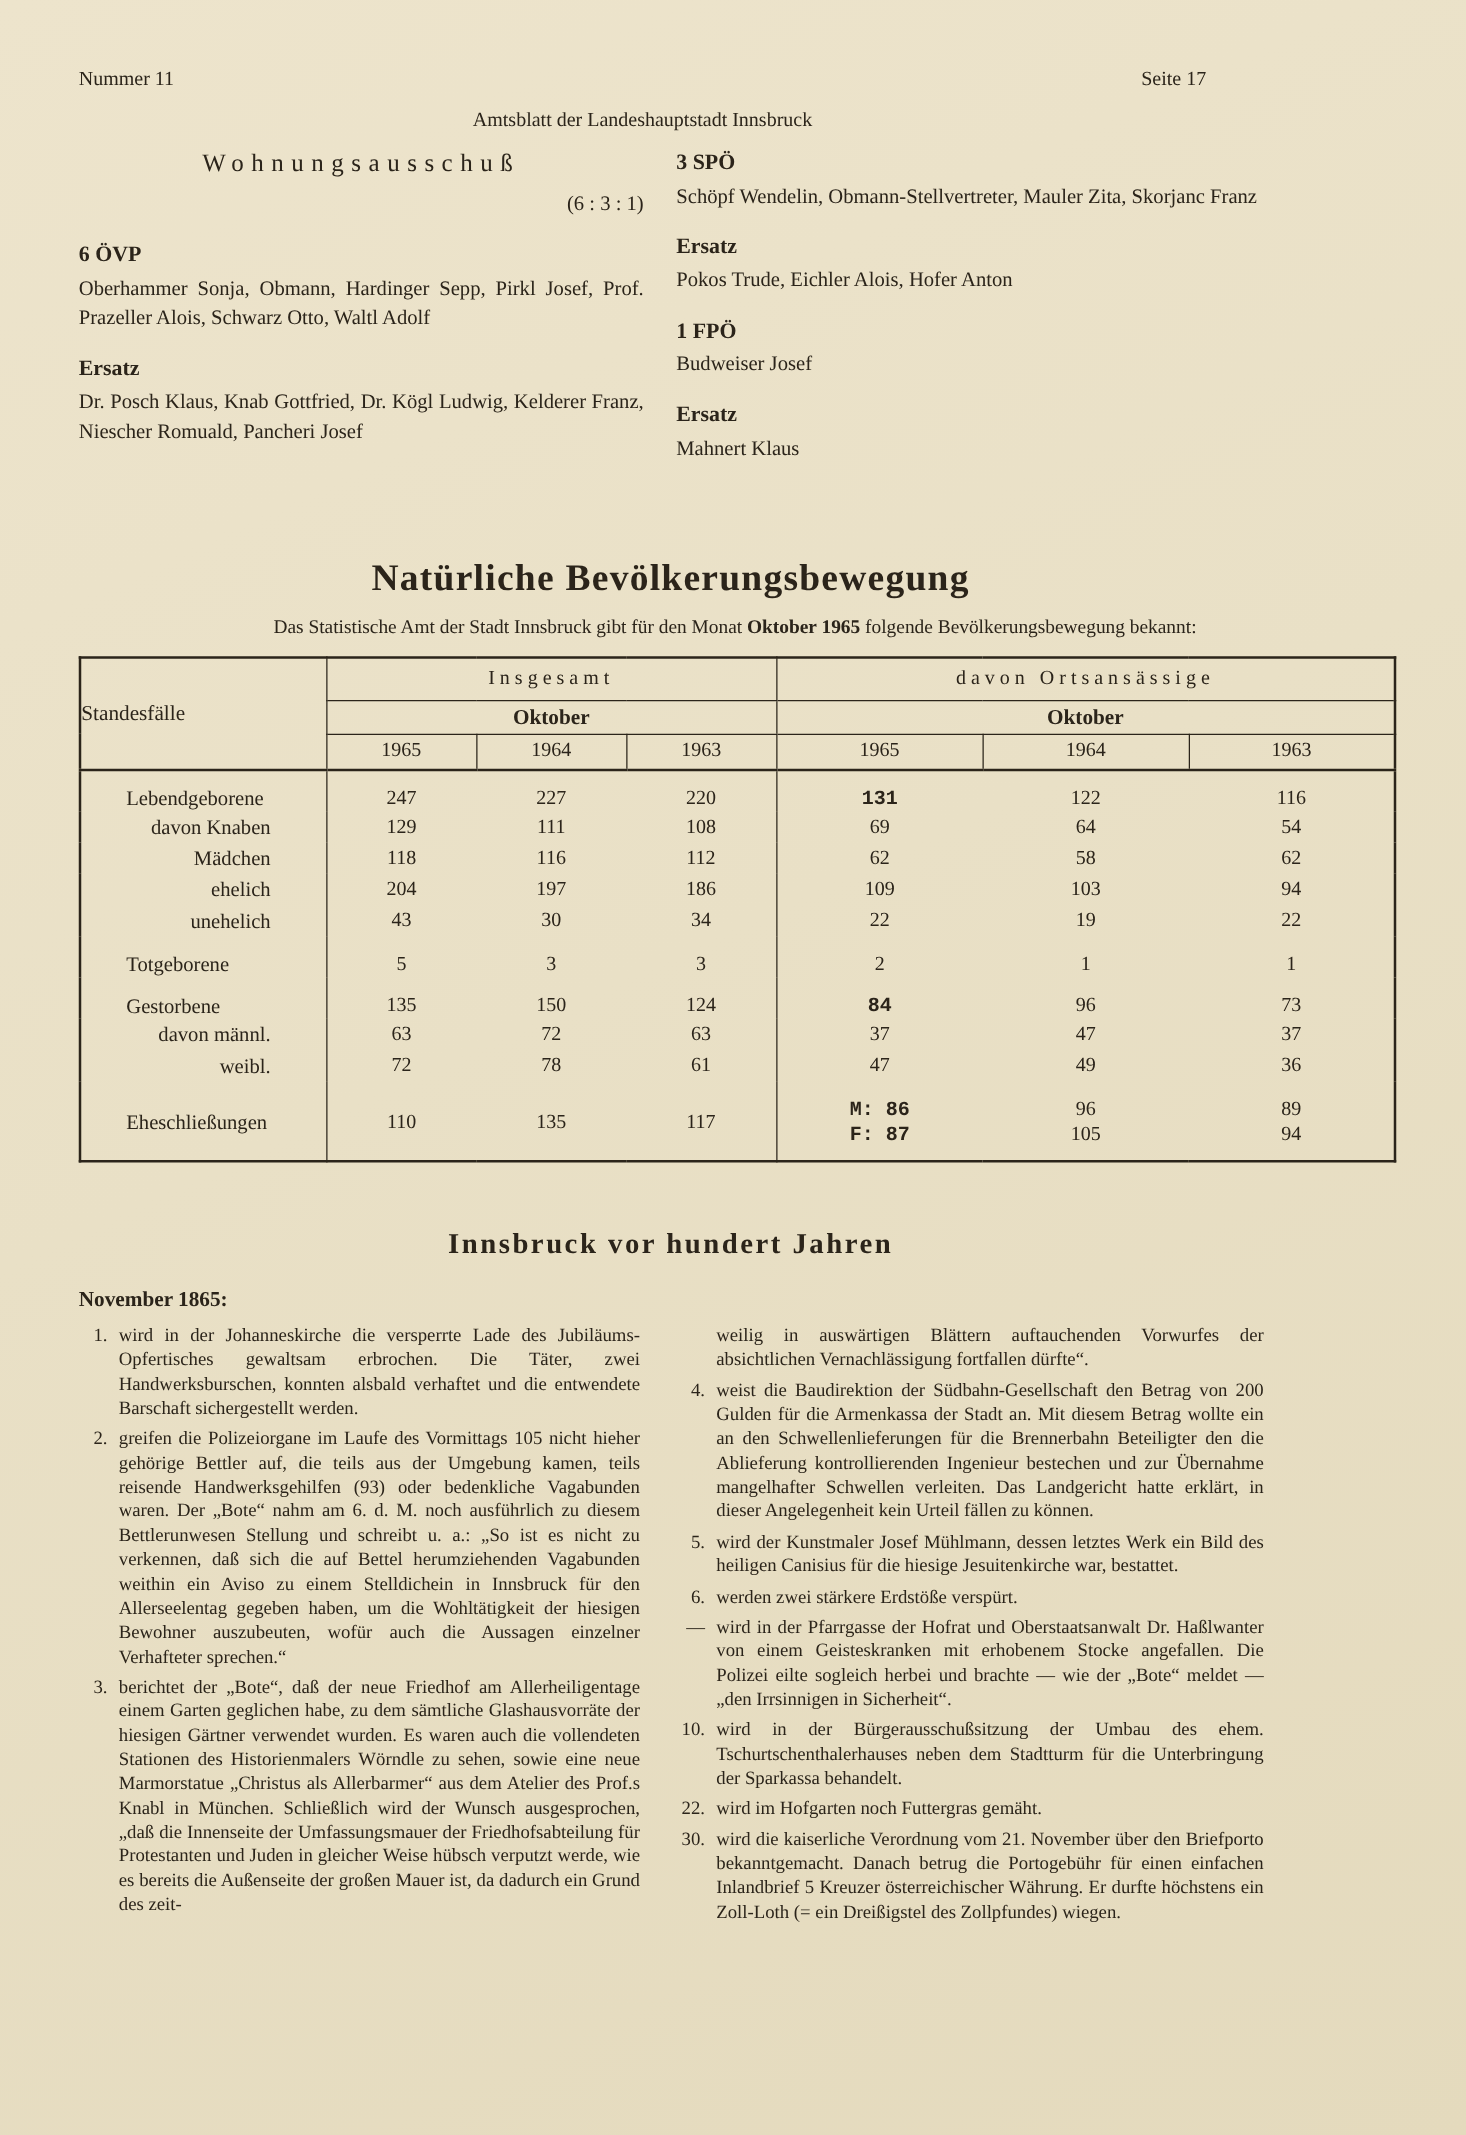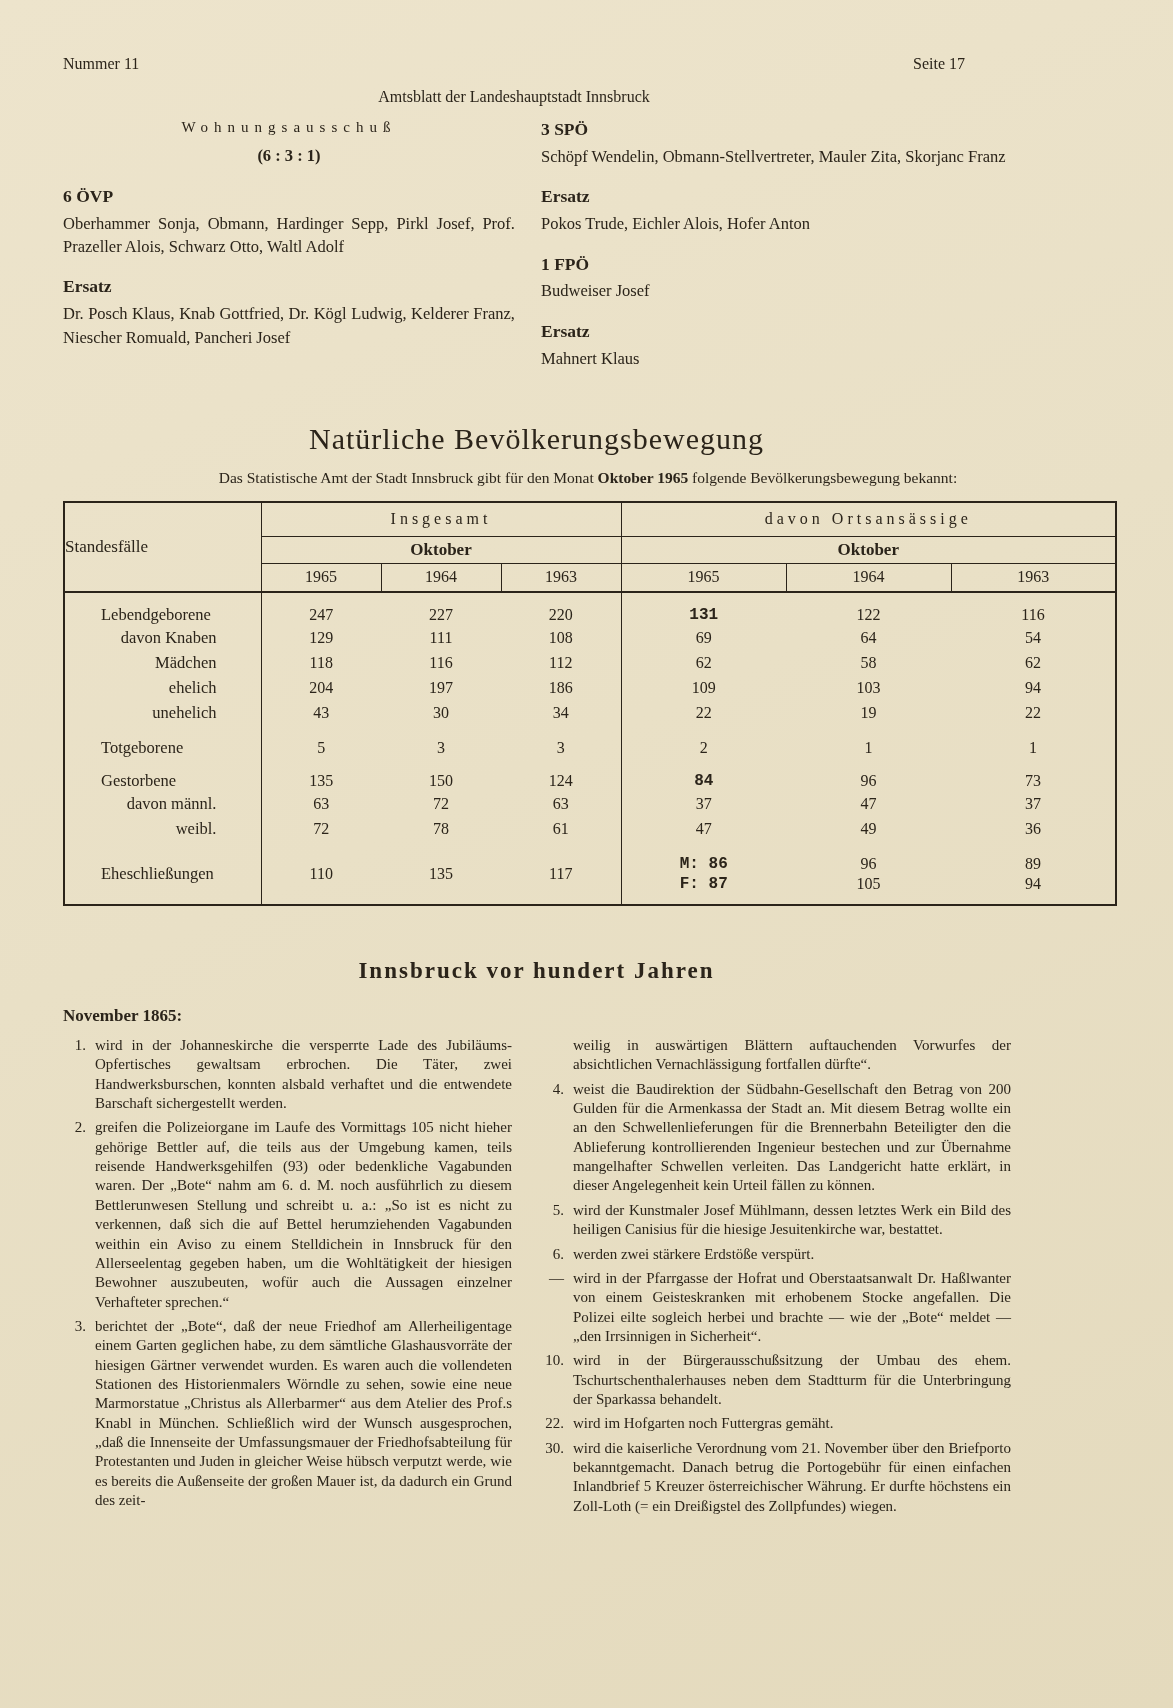--- a/index.html
+++ b/index.html
@@ -18,28 +18,28 @@
   .page { position: relative; width: 1173px; height: 1708px; padding: 55px 58px 0 63px; }
 
   
   .header { position: relative; width: 902px; font-size: 16px; height: 22px; }
   .header .left { position: absolute; left: 0; top: 0; }
   .header .center { position: absolute; left: 0; right: 0; text-align: center; top: 0; margin-top: 33px; }
   .header .right { position: absolute; right: 0; top: 0; }
 
   
   .committee { display: grid; grid-template-columns: 452px 470px; column-gap: 26px; margin-top: 40px; font-size: 16.5px; line-height: 1.42; }
-  .c-title { text-align: center; font-size: 15px; letter-spacing: 6px; }
-  .c-ratio { text-align: center; font-weight: bold; margin-top: 6px; }
+  .c-title { text-align: center; font-size: 20px; letter-spacing: 6px; }
+  .c-ratio { text-align: right; font-weight: normal; margin-top: 6px; }
   .g-head { font-weight: bold; font-size: 17.5px; margin-top: 16px; }
   .committee .col > .g-head:first-child { margin-top: 0; }
   .members { margin-top: 3px; text-align: justify; }
 
   
-  .stats-title { text-align: center; font-size: 30px; font-weight: normal; margin-top: 52px; letter-spacing: 1px; width: 947px; }
+  .stats-title { text-align: center; font-size: 30px; font-weight: bold; margin-top: 76px; letter-spacing: 1px; width: 947px; }
   .stats-subtitle { text-align: center; font-size: 15.5px; margin-top: 13px; width: 1050px; }
   .stats-subtitle .b { font-weight: bold; }
 
   .stats-table { margin-top: 14px; border-collapse: collapse; width: 1052px; table-layout: fixed; }
   .stats-table { border: 2px solid var(--ink); }
   .stats-table th, .stats-table td { font-weight: normal; vertical-align: middle; }
   .corner { font-size: 17px; border-right: 1px solid var(--ink); border-bottom: 2px solid var(--ink); }
   th.grp { letter-spacing: 4px; font-size: 16px; height: 34px; border-bottom: 1px solid var(--ink); }
   th.month { font-weight: bold; font-size: 17px; height: 27px; border-bottom: 1px solid var(--ink); }
   .g2 { border-left: 1px solid var(--ink); }

